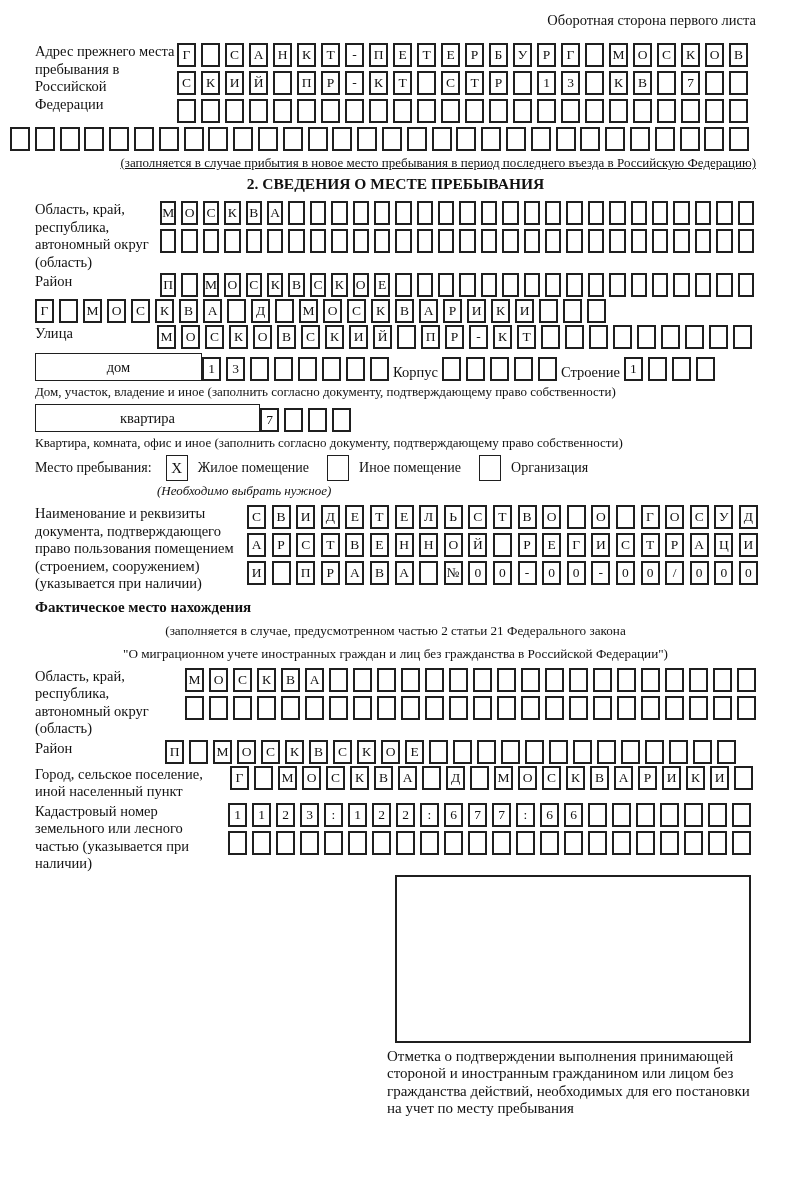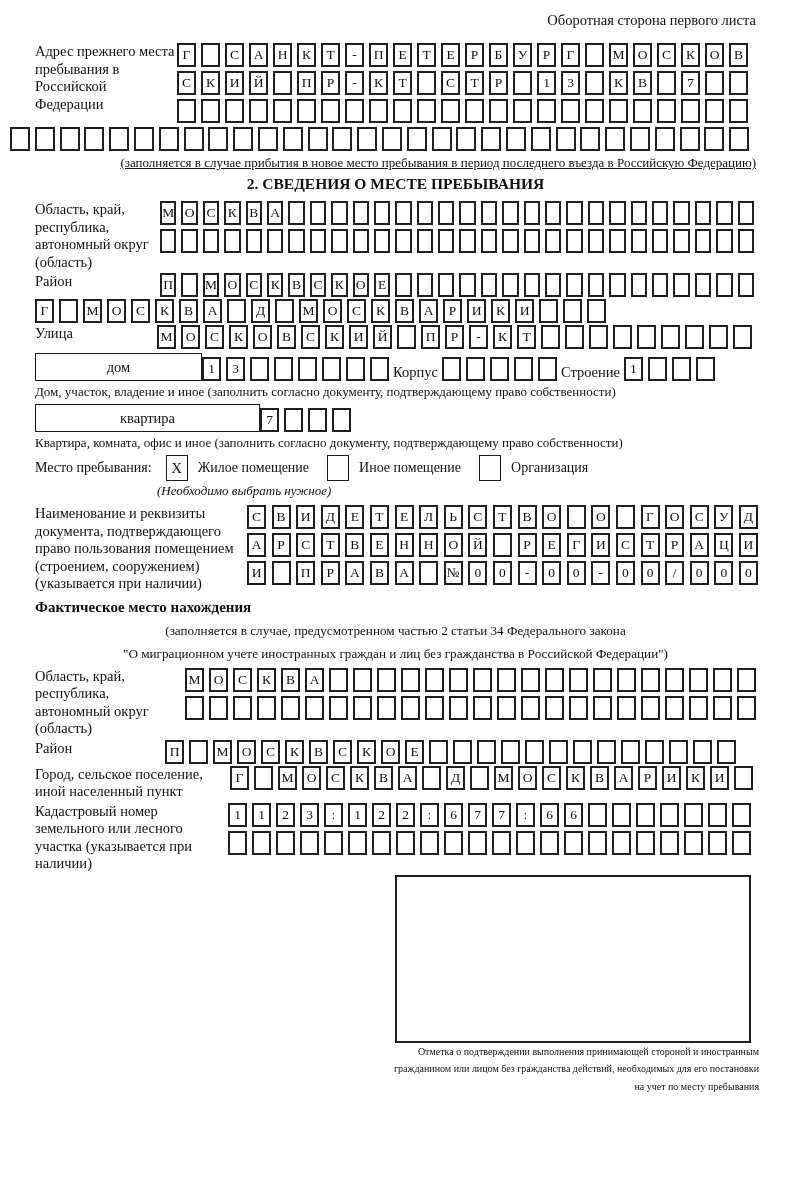--- a/index.html
+++ b/index.html
@@ -35,22 +35,22 @@
   .inl-lbl{font-size:14.5px;padding:0 4px;}
   .chk{width:22px;height:26px;border:1.8px solid #1f1f1f;display:flex;
        align-items:center;justify-content:center;font-size:15px;
        margin-left:18px;margin-right:10px;flex:0 0 auto;}
   .chk.first{margin-left:14px;}
   .opt{font-size:14px;line-height:26px;text-align:right;}
   .mesto-note{font-size:13px;margin:2px 0 6px 122px;font-style:italic;}
   .fact-note{font-size:13.2px;line-height:17px;text-align:center;margin-bottom:6px;}
   .stamp{margin-left:360px;width:356px;height:168px;border:2px solid #1f1f1f;
          margin-top:2px;}
-  .stamp-note{margin-left:352px;width:372px;font-size:10px;line-height:17.5px;
-              text-align:right;}
+  .stamp-note{margin-left:352px;width:372px;font-size:15px;line-height:17.5px;
+              text-align:left;margin-top:5px;}
 </style>
 </head>
 <body>
 
 <div class="page">
 
   <div class="hdr-right">Оборотная сторона первого листа</div>
 
   <div class="frow">
     <div class="lbl w142">Адрес прежнего места пребывания в Российской Федерации</div>
@@ -452,21 +452,21 @@
           <span class="cell">0</span>
           <span class="cell">/</span>
           <span class="cell">0</span>
           <span class="cell">0</span>
           <span class="cell">0</span>
         </div>
     </div>
   </div>
 
   <div class="h3">Фактическое место нахождения</div>
-  <div class="fact-note">(заполняется в случае, предусмотренном частью 2 статьи 34 Федерального закона</div>
+  <div class="fact-note">(заполняется в случае, предусмотренном частью 2 статьи 21 Федерального закона</div>
   <div class="fact-note">"О миграционном учете иностранных граждан и лиц без гражданства в Российской Федерации")</div>
 
   <div class="frow mb2">
     <div class="lbl w150">Область, край, республика, автономный округ (область)</div>
     <div class="col">
       <div class="cells">
           <span class="cell">М</span>
           <span class="cell">О</span>
           <span class="cell">С</span>
           <span class="cell">К</span>
@@ -572,21 +572,21 @@
         <span class="cell">А</span>
         <span class="cell">Р</span>
         <span class="cell">И</span>
         <span class="cell">К</span>
         <span class="cell">И</span>
         <span class="cell"></span>
       </div>
   </div>
 
   <div class="frow mb2">
-    <div class="lbl w193">Кадастровый номер земельного или лесного участка (указывается при наличии)</div>
+    <div class="lbl w193">Кадастровый номер земельного или лесного частью (указывается при наличии)</div>
     <div class="col">
       <div class="cells">
           <span class="cell">1</span>
           <span class="cell">1</span>
           <span class="cell">2</span>
           <span class="cell">3</span>
           <span class="cell">:</span>
           <span class="cell">1</span>
           <span class="cell">2</span>
           <span class="cell">2</span>

